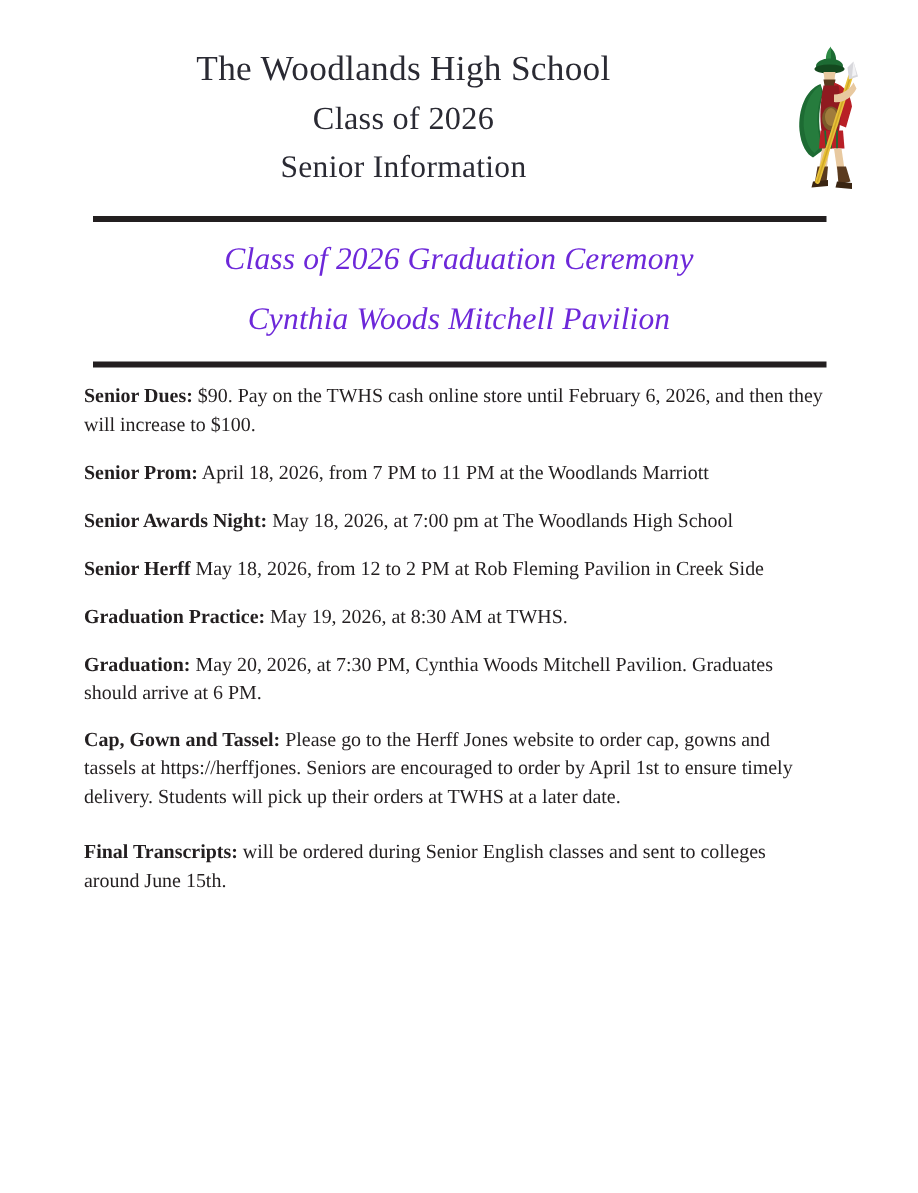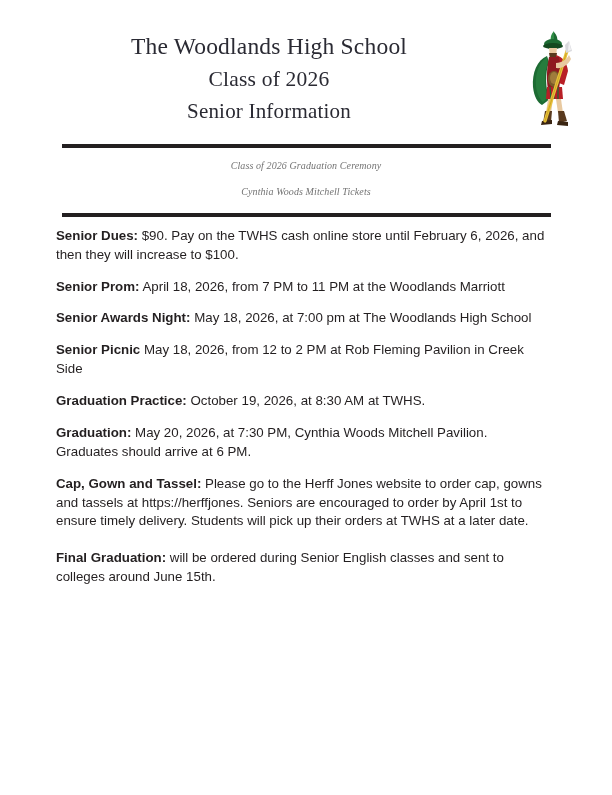--- a/index.html
+++ b/index.html
@@ -74,31 +74,32 @@
   }
 
   
   .ceremony {
     text-align: center;
     padding: 11px 0 2px 0;
   }
   .ceremony-line {
     font-family: "Liberation Serif", "DejaVu Serif", serif;
     font-style: italic;
-    font-size: 10px;
-    color: #737373;
+    font-size: 21px;
+    color: #6d28d9;
     line-height: 1.30;
     letter-spacing: 0.1px;
     margin: 0 0 13px 0;
   }
   .ceremony-line:last-child { margin-bottom: 4px; }
 
   
   .body-content {
     padding: 10px 62px 0 56px;
+    font-family: Liberation Serif, serif;
   }
   .para {
     font-size: 13.3px;
     line-height: 1.42;
     color: #231f20;
     margin: 0 0 13px 0;
     text-align: left;
   }
   .para.gap-large { margin-bottom: 18px; }
   .para .lead {
@@ -163,57 +164,57 @@
         <path d="M33 34 C39 34 44 30 46 26 L48 30 C45 36 39 40 33 39 Z" fill="#e8c9a0"></path>
       </svg>
     </div>
 
   </div>
 
   <div class="rule rule-top"></div>
 
   <div class="ceremony">
     <div class="ceremony-line">Class of 2026 Graduation Ceremony</div>
-    <div class="ceremony-line">Cynthia Woods Mitchell Tickets</div>
+    <div class="ceremony-line">Cynthia Woods Mitchell Pavilion</div>
   </div>
 
   <div class="rule rule-bottom"></div>
 
   <div class="body-content">
 
     <p class="para">
       <span class="lead">Senior Dues:</span><span> $90. Pay on the TWHS cash online store until February 6, 2026, and then they will increase to $100.</span>
     </p>
 
     <p class="para">
       <span class="lead">Senior Prom:</span><span> April 18, 2026, from 7 PM to 11 PM at the Woodlands Marriott</span>
     </p>
 
     <p class="para">
       <span class="lead">Senior Awards Night:</span><span> May 18, 2026, at 7:00 pm at The Woodlands High School</span>
     </p>
 
     <p class="para">
-      <span class="lead">Senior Picnic</span><span> May 18, 2026, from 12 to 2 PM at Rob Fleming Pavilion in Creek Side</span>
-    </p>
-
-    <p class="para">
-      <span class="lead">Graduation Practice:</span><span> October 19, 2026, at 8:30 AM at TWHS.</span>
+      <span class="lead">Senior Herff</span><span> May 18, 2026, from 12 to 2 PM at Rob Fleming Pavilion in Creek Side</span>
+    </p>
+
+    <p class="para">
+      <span class="lead">Graduation Practice:</span><span> May 19, 2026, at 8:30 AM at TWHS.</span>
     </p>
 
     <p class="para">
       <span class="lead">Graduation:</span><span> May 20, 2026, at 7:30 PM, Cynthia Woods Mitchell Pavilion. Graduates should arrive at 6 PM.</span>
     </p>
 
 
     <p class="para gap-large">
       <span class="lead">Cap, Gown and Tassel:</span><span> Please go to the Herff Jones website to order cap, gowns and tassels at https://herffjones. Seniors are encouraged to order by April 1st to ensure timely delivery. Students will pick up their orders at TWHS at a later date.</span>
     </p>
 
     <p class="para">
-      <span class="lead">Final Graduation:</span><span> will be ordered during Senior English classes and sent to colleges around June 15th.</span>
+      <span class="lead">Final Transcripts:</span><span> will be ordered during Senior English classes and sent to colleges around June 15th.</span>
     </p>
 
   </div>
 
   <div class="rule-footer"></div>
 
 </div>
 
 </body></html>

